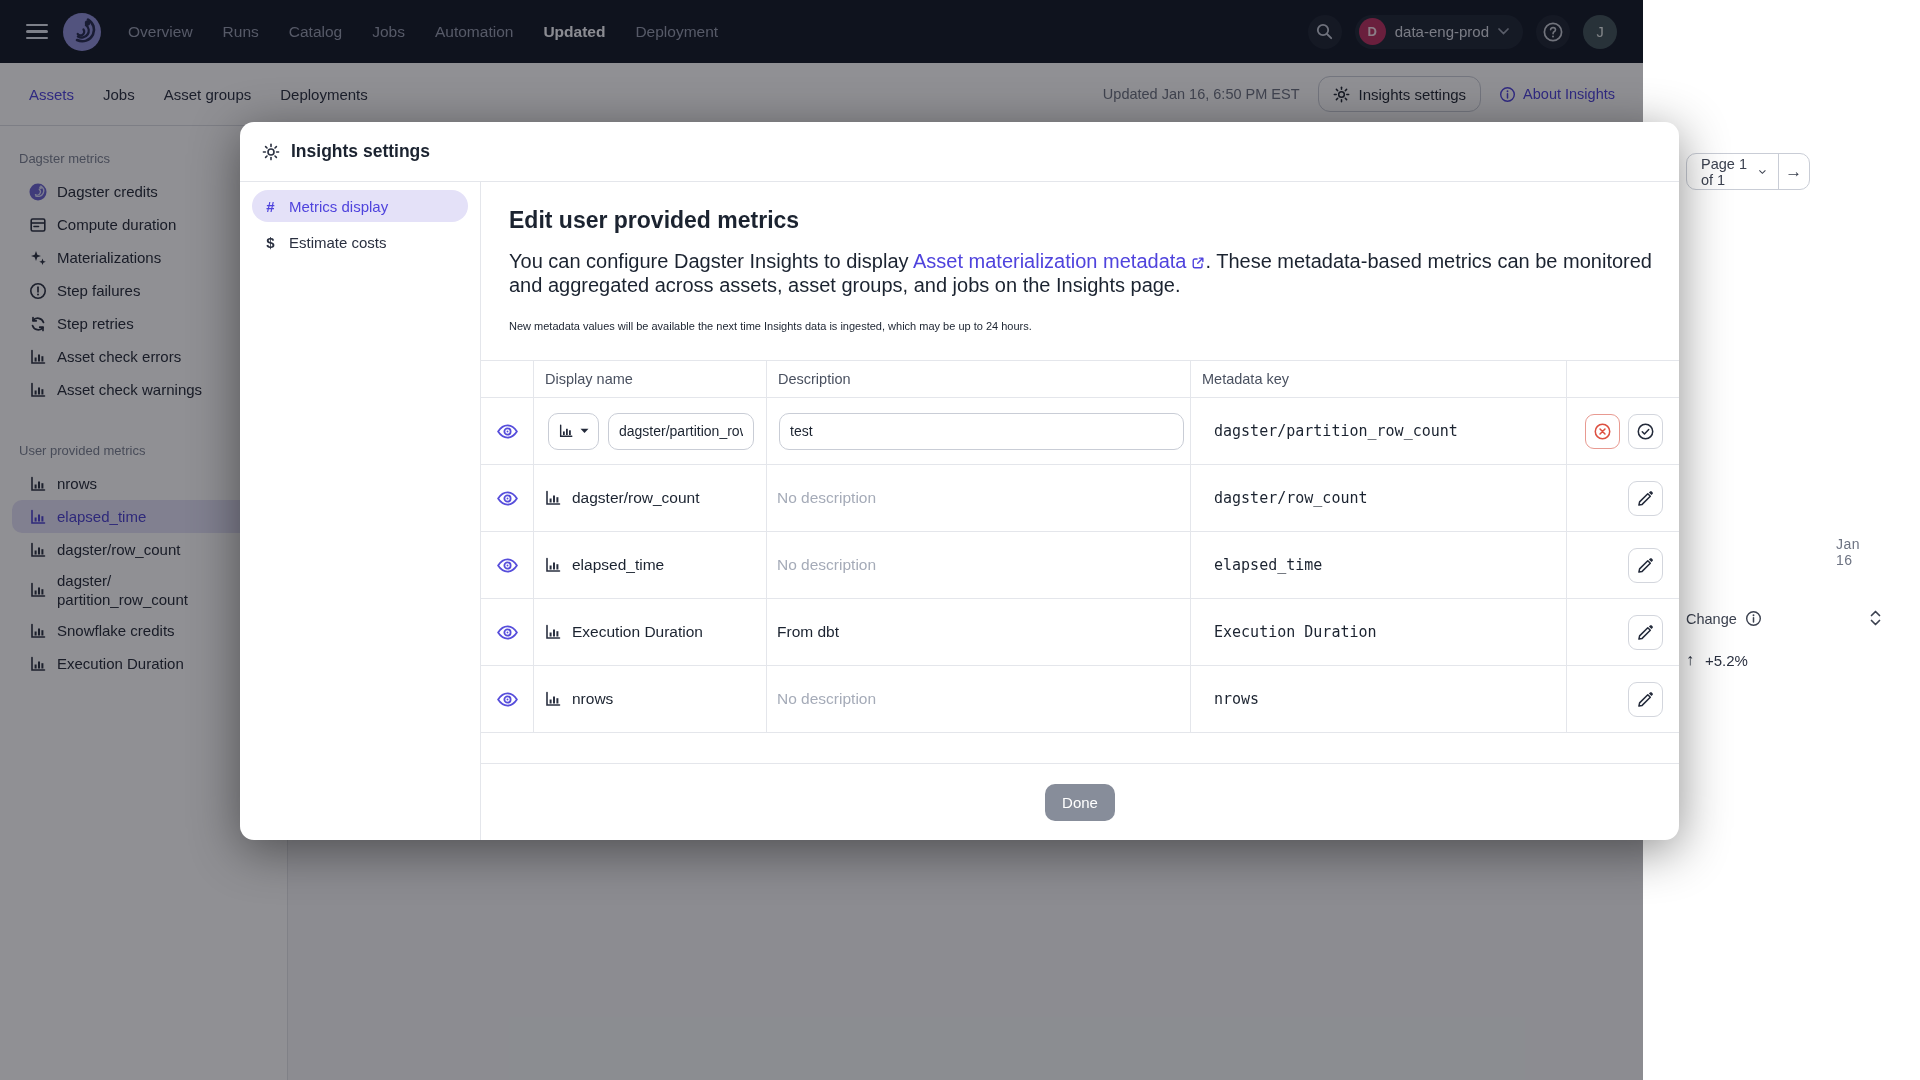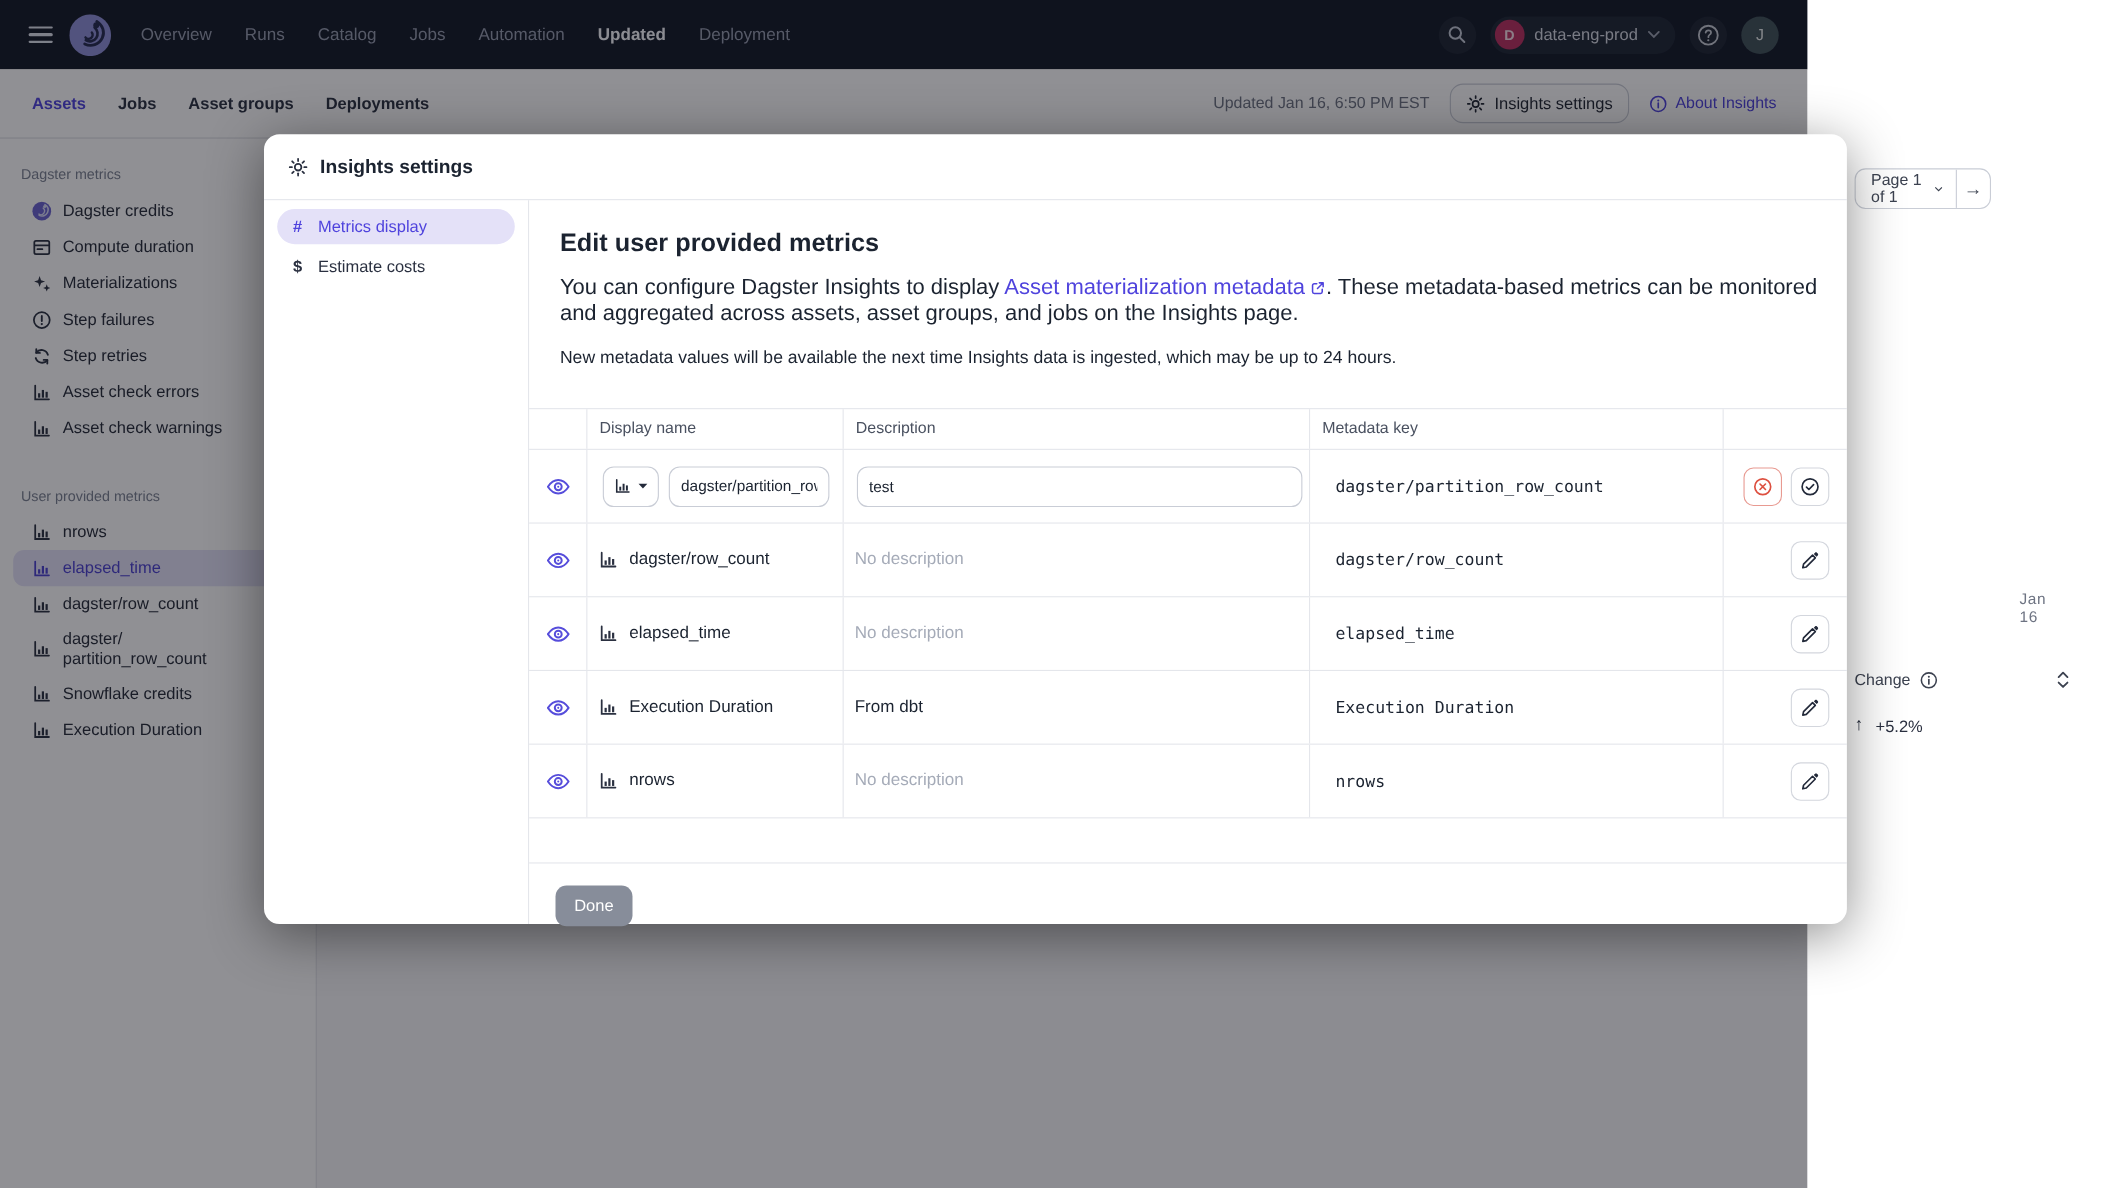--- a/index.html
+++ b/index.html
@@ -30,21 +30,21 @@
   .ws-badge{width:27px;height:27px;border-radius:50%;background:var(--crimson);color:#f6dce6;
     font-size:13px;font-weight:700;display:flex;align-items:center;justify-content:center}
   .ws-name{color:#d5d9e2;font-size:15px}
   .avatar{width:34px;height:34px;border-radius:50%;background:#3f5257;color:#e8ecec;
     font-size:14.5px;display:flex;align-items:center;justify-content:center;cursor:pointer}
 
   
   .subnav{position:absolute;left:0;top:63px;right:0;height:63px;background:#fff;
     border-bottom:1px solid #dcdee4;display:flex;align-items:center;padding:0 28px 0 29px;z-index:1}
   .subtabs{display:flex;gap:29px;align-items:center}
-  .subtabs a{font-size:15px;font-weight:700;color:var(--ink2);text-decoration:none;cursor:pointer}
+  .subtabs a{font-size:15px;font-weight:400;color:var(--ink2);text-decoration:none;cursor:pointer}
   .subtabs a.active{color:var(--indigo)}
   .sub-right{margin-left:auto;display:flex;align-items:center;gap:18px}
   .updated{font-size:14.5px;color:var(--gray)}
   .btn-outline{display:flex;align-items:center;gap:9px;height:36px;padding:0 14px;
     border:1px solid var(--border);border-radius:12px;background:#fff;font-size:15px;
     color:#1f2531;cursor:pointer}
   .about{display:flex;align-items:center;gap:7px;font-size:14.5px;color:var(--indigo);
     text-decoration:none;cursor:pointer}
 
   
@@ -94,21 +94,21 @@
   .m-menu{width:241px;flex:0 0 241px;border-right:1px solid var(--tb);padding:8px 12px}
   .m-item{height:32px;border-radius:16px;display:flex;align-items:center;gap:11px;
     padding:0 11px;font-size:15px;color:var(--ink2);cursor:pointer;margin-bottom:4px}
   .m-item .glyph{width:15px;text-align:center;font-weight:700;font-size:15px}
   .m-item.sel{background:var(--lav);color:var(--indigo)}
   .m-content{flex:1;display:flex;flex-direction:column;min-width:0}
   .m-heading{margin:25px 28px 0;font-size:23px;font-weight:700;color:var(--ink)}
   .m-intro{margin:15px 27px 0 28px;font-size:20px;line-height:24px;color:var(--ink)}
   .m-intro a{color:var(--indigo);text-decoration:none;cursor:pointer}
   .ext-ic{display:inline-block;vertical-align:-2px;margin-left:5px}
-  .m-note{margin:17px 25px 11px 28px;font-size:16px;line-height:24px;color:var(--ink)}
+  .m-note{margin:17px 25px 0 28px;font-size:11px;line-height:24px;color:var(--ink)}
 
   
   .mtable{margin-top:22px;border-top:1px solid var(--tb);border-bottom:1px solid var(--tb)}
   .trow{display:grid;grid-template-columns:52px 233px 424px 376px 114px;align-items:center;
     height:67px;border-top:1px solid var(--tb)}
   .trow.thead{height:36px;border-top:0}
   .trow>div{height:100%;display:flex;align-items:center}
   .trow>div+div{border-left:1px solid var(--tb)}
   .th{font-size:14.5px;color:#4a5160;padding-left:11px}
   .c-eye{justify-content:center}
@@ -126,22 +126,22 @@
   .edit-cell{gap:9px;padding-left:14px}
   .dd-btn{width:51px;height:37px;border:1px solid var(--border);border-radius:10px;
     background:#fff;display:flex;align-items:center;justify-content:center;gap:6px;
     color:#232a3a;cursor:pointer}
   .tinput{height:37px;border:1px solid var(--border);border-radius:10px;padding:0 10px;
     font-size:14px;color:var(--ink);font-family:"Liberation Sans",sans-serif;outline:none;
     background:#fff}
   .in-name{width:146px}
   .in-desc{width:405px;margin-left:12px}
 
-  .m-footer{margin-top:40px;border-top:1px solid var(--tb);padding:20px 24px 0;
-    display:flex;justify-content:flex-start}
+  .m-footer{margin-top:30px;border-top:1px solid var(--tb);padding:20px 24px 0;
+    display:flex;justify-content:center}
   .done-btn{height:37px;padding:0 17px;border:0;border-radius:10px;background:#878d9a;
     color:#fff;font-size:15px;font-family:"Liberation Sans",sans-serif;cursor:pointer}
 </style>
 </head>
 <body>
 
 <div class="screen">
 
   <header class="topnav">
     <div class="hamburger">

